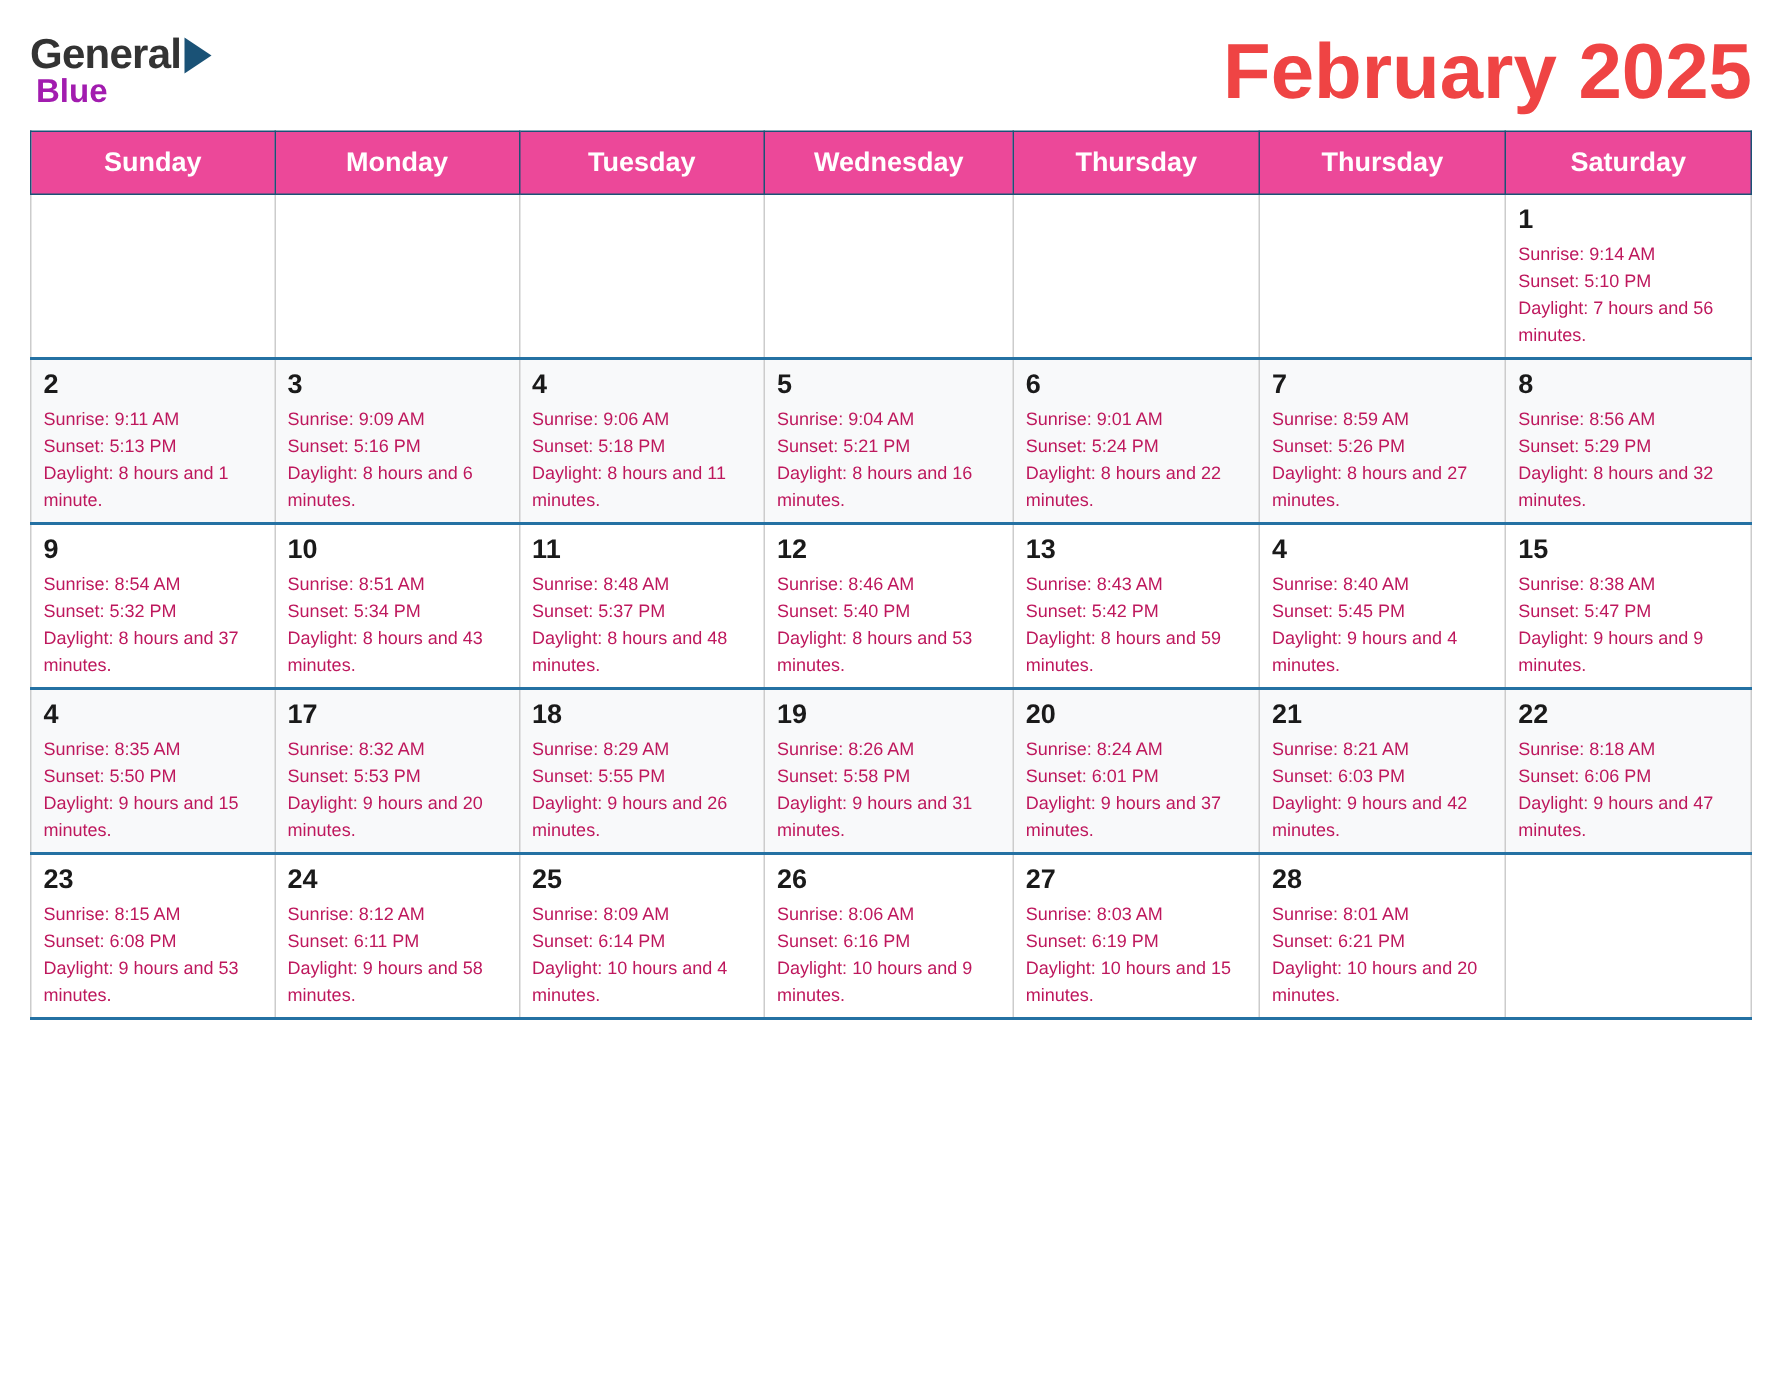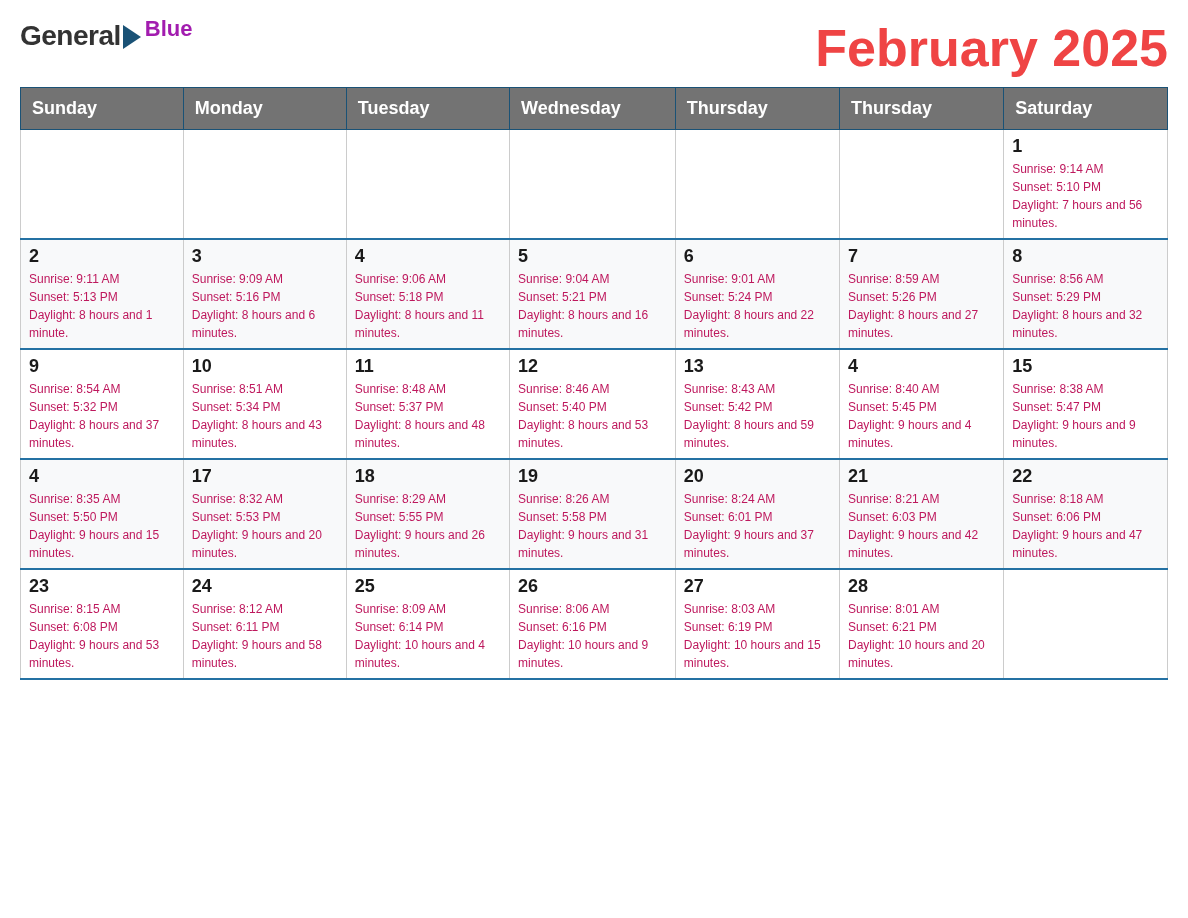--- a/index.html
+++ b/index.html
@@ -12,20 +12,21 @@
       min-height: 918px;
     }
     .header {
       display: flex;
       justify-content: space-between;
       align-items: flex-start;
       margin-bottom: 10px;
     }
     .logo {
       display: flex;
+      flex-direction: column;
       align-items: flex-start;
     }
     .logo-top {
       display: flex;
       align-items: center;
     }
     .logo-general {
       font-size: 28px;
       font-weight: bold;
       color: #333;
@@ -60,26 +61,26 @@
       font-size: 22px;
       color: #333;
       margin-top: 4px;
     }
     table {
       width: 100%;
       border-collapse: collapse;
       margin-top: 8px;
     }
     thead tr th {
-      background-color: #737373;
+      background-color: #ec4899;
       color: #fff;
       font-size: 18px;
       font-weight: bold;
       padding: 10px 11px;
-      text-align: left;
+      text-align: center;
       border: 1px solid #1a5276;
     }
     tbody tr td {
       vertical-align: top;
       padding: 6px 8px;
       border: 1px solid #ccc;
       font-size: 13px;
       color: #444;
       min-height: 90px;
       width: 170px;

